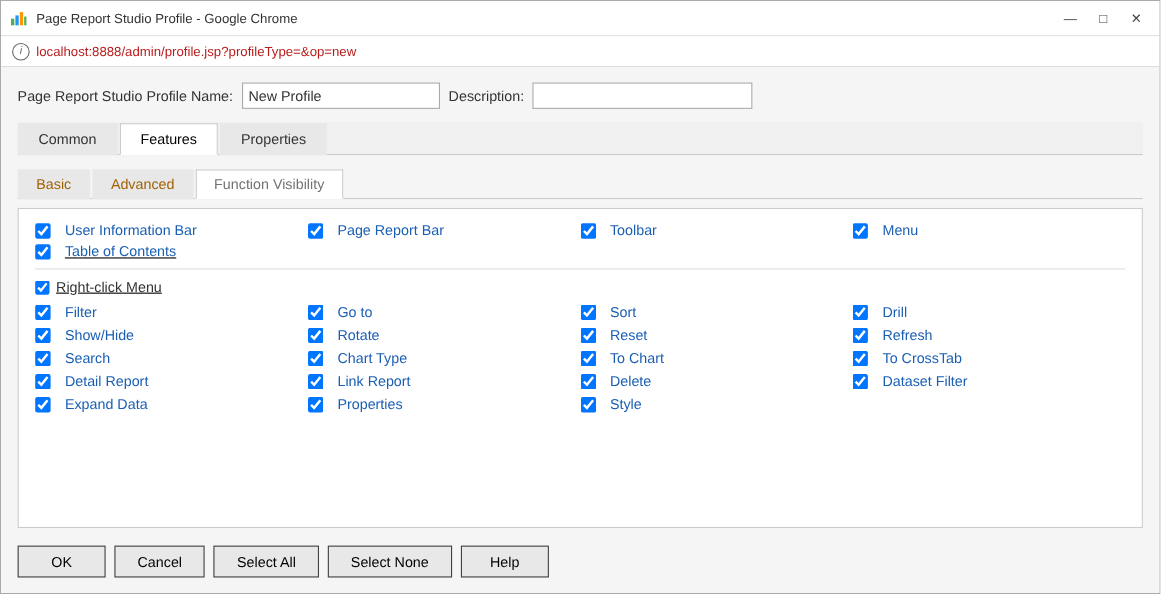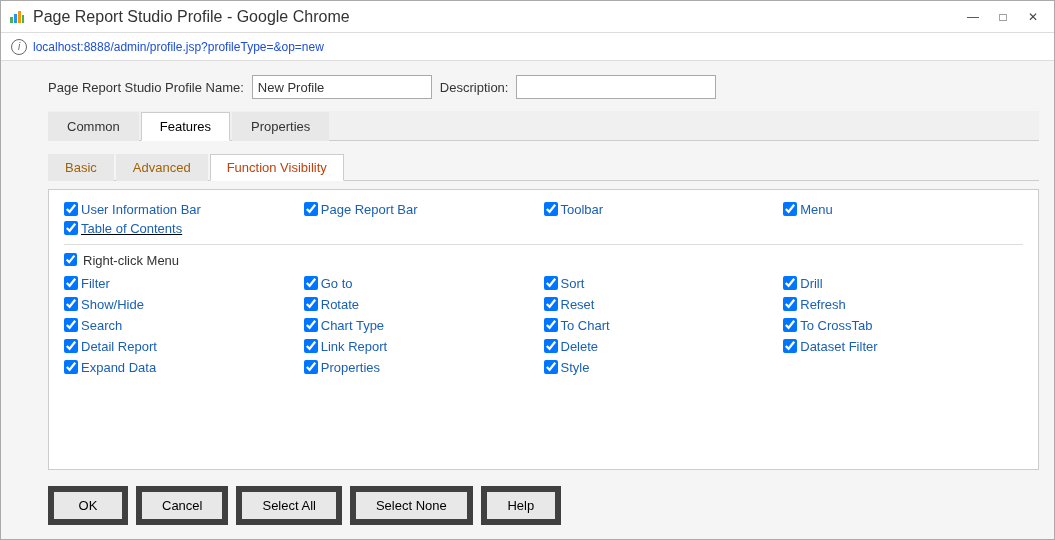--- a/index.html
+++ b/index.html
@@ -35,21 +35,21 @@
 
     .title-bar-icon {
       width: 16px;
       height: 16px;
       display: flex;
       align-items: center;
     }
 
     .title-bar-text {
       flex: 1;
-      font-size: 16px;
+      font-size: 12px;
       color: #333;
     }
 
     .title-bar-controls {
       display: flex;
       gap: 4px;
     }
 
     .title-btn {
       width: 26px;
@@ -84,33 +84,32 @@
       align-items: center;
       justify-content: center;
       font-size: 10px;
       color: #666;
       font-style: italic;
       flex-shrink: 0;
     }
 
     .address-text {
       font-size: 12px;
-      color: #1d4ed8;
+      color: #b91c1c;
     }
 
     
     .main-content {
       flex: 1;
       background: #f5f5f5;
       padding: 10px 15px;
       display: flex;
       flex-direction: column;
       gap: 8px;
       overflow: hidden;
-      margin-left: 32px;
     }
 
     
     .profile-name-row {
       display: flex;
       align-items: center;
       gap: 8px;
       padding: 4px 0;
     }
 
@@ -184,35 +183,36 @@
       background: #e8e8e8;
       margin-right: 2px;
       position: relative;
       top: 1px;
     }
 
     .sub-tab.active {
       background: #fff;
       border-color: #ccc;
       border-bottom: 1px solid #fff;
-      color: #c2410c;
+      color: #737373;
     }
 
     
     .tab-content {
       flex: 1;
       background: #fff;
       border: 1px solid #ccc;
       padding: 12px 15px;
       overflow-y: auto;
     }
 
     .checkbox-item {
       display: flex;
-      gap: 3px;
+      align-items: center;
+      gap: 13px;
     }
 
     .checkbox-item input[type="checkbox"] {
       width: 14px;
       height: 14px;
       cursor: pointer;
     }
 
     .checkbox-label {
       font-size: 13px;
@@ -221,23 +221,24 @@
     }
 
     .divider {
       border: none;
       border-top: 1px solid #ddd;
       margin: 8px 0;
     }
 
     .section-header {
       display: flex;
-      align-items: flex-start;
+      align-items: flex-end;
       gap: 6px;
       margin-bottom: 8px;
+      text-decoration: underline;
     }
 
     .section-label {
       font-size: 13px;
       color: #333;
     }
 
     
     .right-click-grid {
       display: grid;
@@ -251,21 +252,21 @@
       display: flex;
       gap: 8px;
       padding: 8px 0 4px;
       background: #f5f5f5;
       flex-shrink: 0;
     }
 
     .btn {
       padding: 6px 20px;
       font-size: 13px;
-      border: 6px solid #404040;
+      border: 1px solid #404040;
       background: #e8e8e8;
       cursor: pointer;
       min-width: 80px;
       text-align: center;
     }
   </style>
 </head>
 <body>
 
 <div class="window">

